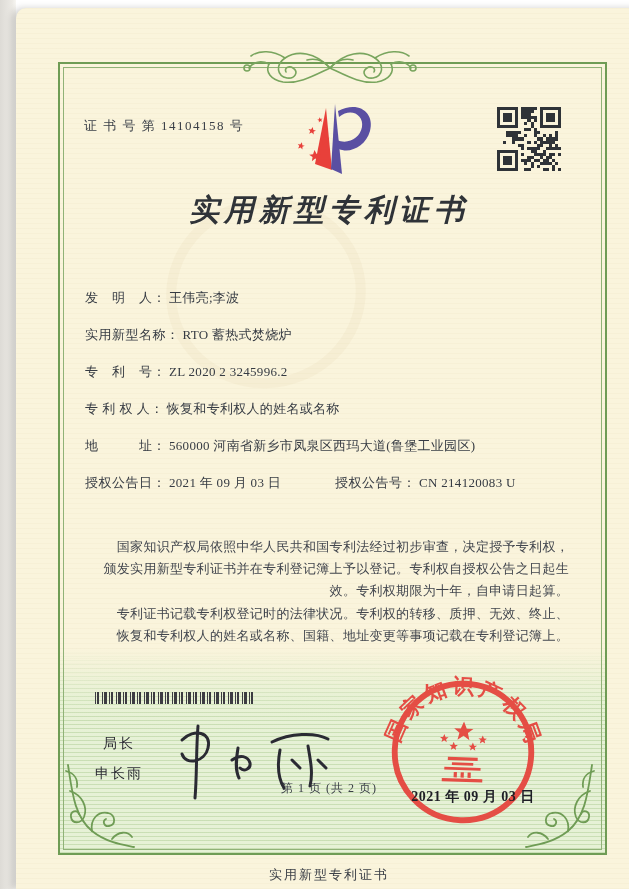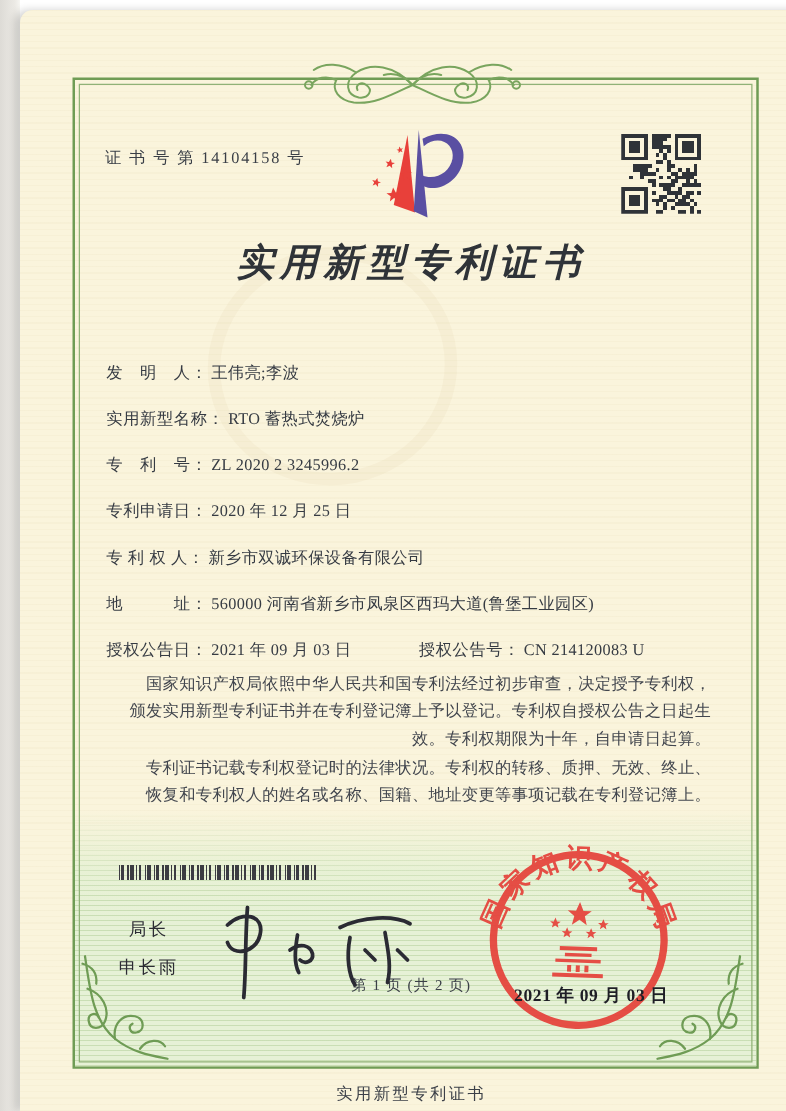--- a/index.html
+++ b/index.html
@@ -291,24 +291,21 @@
     <div class="field-row">
       <span class="flabel">发　明　人：</span><span class="fvalue">王伟亮;李波</span>
     </div>
     <div class="field-row">
       <span class="flabel">实用新型名称：</span><span class="fvalue">RTO 蓄热式焚烧炉</span>
     </div>
     <div class="field-row">
       <span class="flabel">专　利　号：</span><span class="fvalue">ZL 2020 2 3245996.2</span>
     </div>
     <div class="field-row">
-      <span class="flabel">专利申请日：</span><span class="fvalue">2020 年 12 月 25 日</span>
-    </div>
-    <div class="field-row">
-      <span class="flabel">专 利 权 人：</span><span class="fvalue">新乡市双诚环保设备有限公司</span>
+      <span class="flabel">专 利 权 人：</span><span class="fvalue">恢复和专利权人的姓名或名称</span>
     </div>
     <div class="field-row">
       <span class="flabel">地　　　址：</span><span class="fvalue">560000 河南省新乡市凤泉区西玛大道(鲁堡工业园区)</span>
     </div>
     <div class="field-row">
       <span class="flabel">授权公告日：</span><span class="fvalue">2021 年 09 月 03 日</span><span class="flabel grant">授权公告号：</span><span class="fvalue">CN 214120083 U</span>
     </div>
   </div>
 
   <div class="paras">

